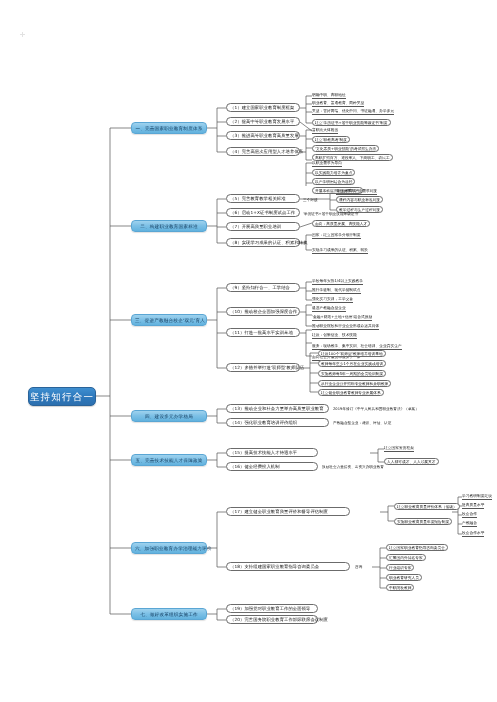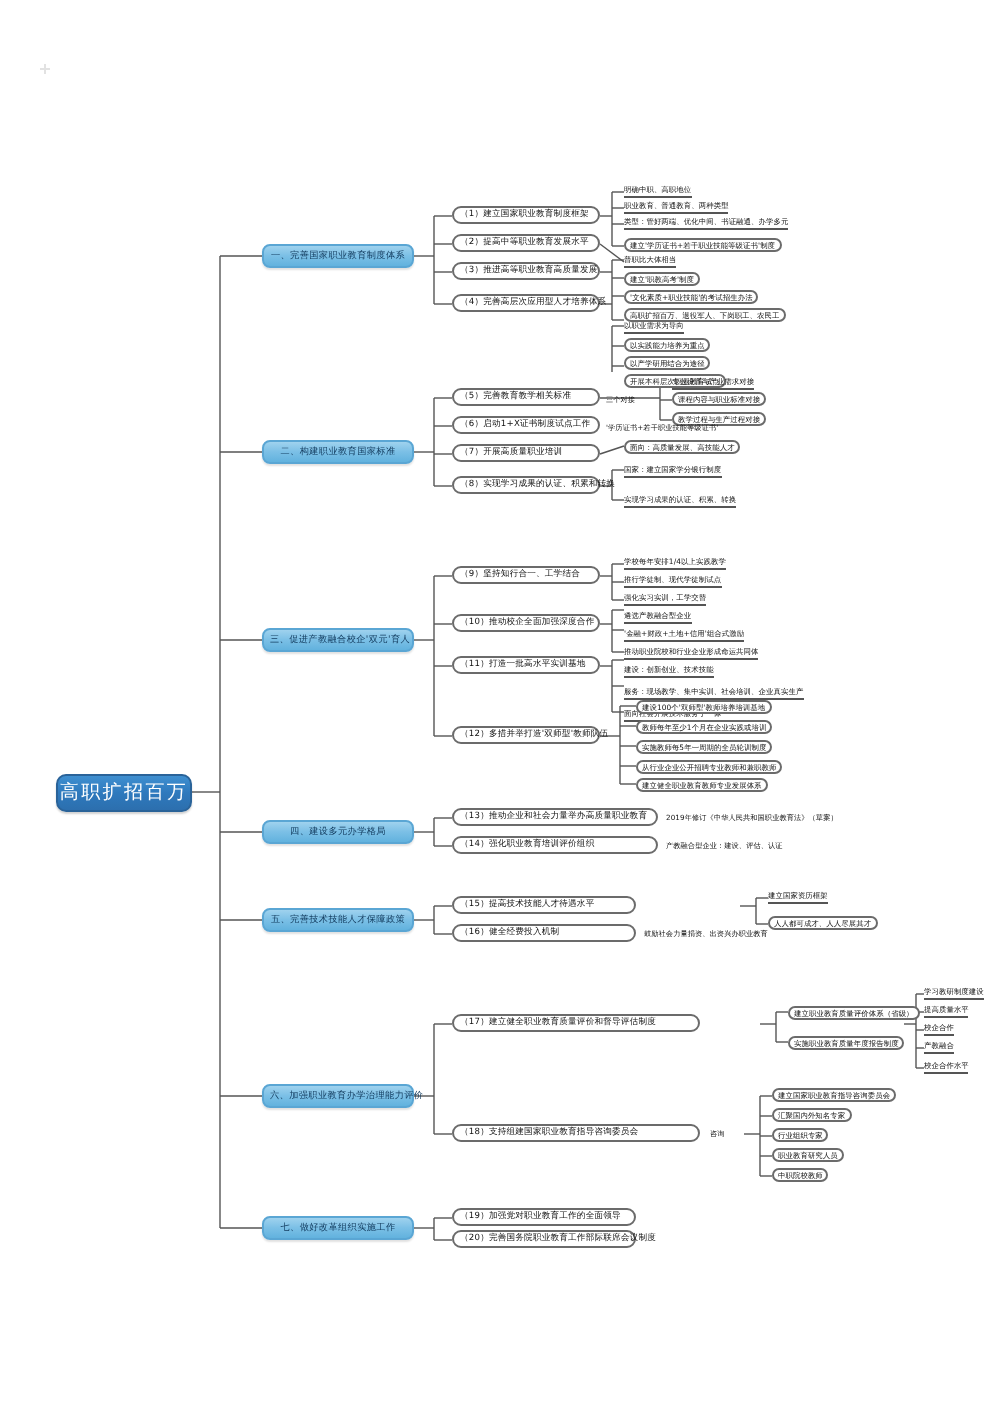--- a/index.html
+++ b/index.html
@@ -255,21 +255,21 @@
       <path d="M380,548 L380,588"></path>
       <path d="M380,548 L386,548"></path>
       <path d="M380,558 L386,558"></path>
       <path d="M380,568 L386,568"></path>
       <path d="M380,578 L386,578"></path>
       <path d="M380,588 L386,588"></path>
     </g>
   </svg>
 
   <div class="root" style="left:28px;top:387px;width:68px;">
-    <span>高职扩招百万</span>
+    <span>坚持知行合一</span>
   </div>
 
   <div class="branch" style="left:131px;top:122px;width:76px;">
     <span>一、完善国家职业教育制度体系</span>
   </div>
   <div class="branch" style="left:131px;top:220px;width:76px;">
     <span>二、构建职业教育国家标准</span>
   </div>
   <div class="branch" style="left:131px;top:314px;width:76px;">
     <span>三、促进产教融合校企'双元'育人</span>

